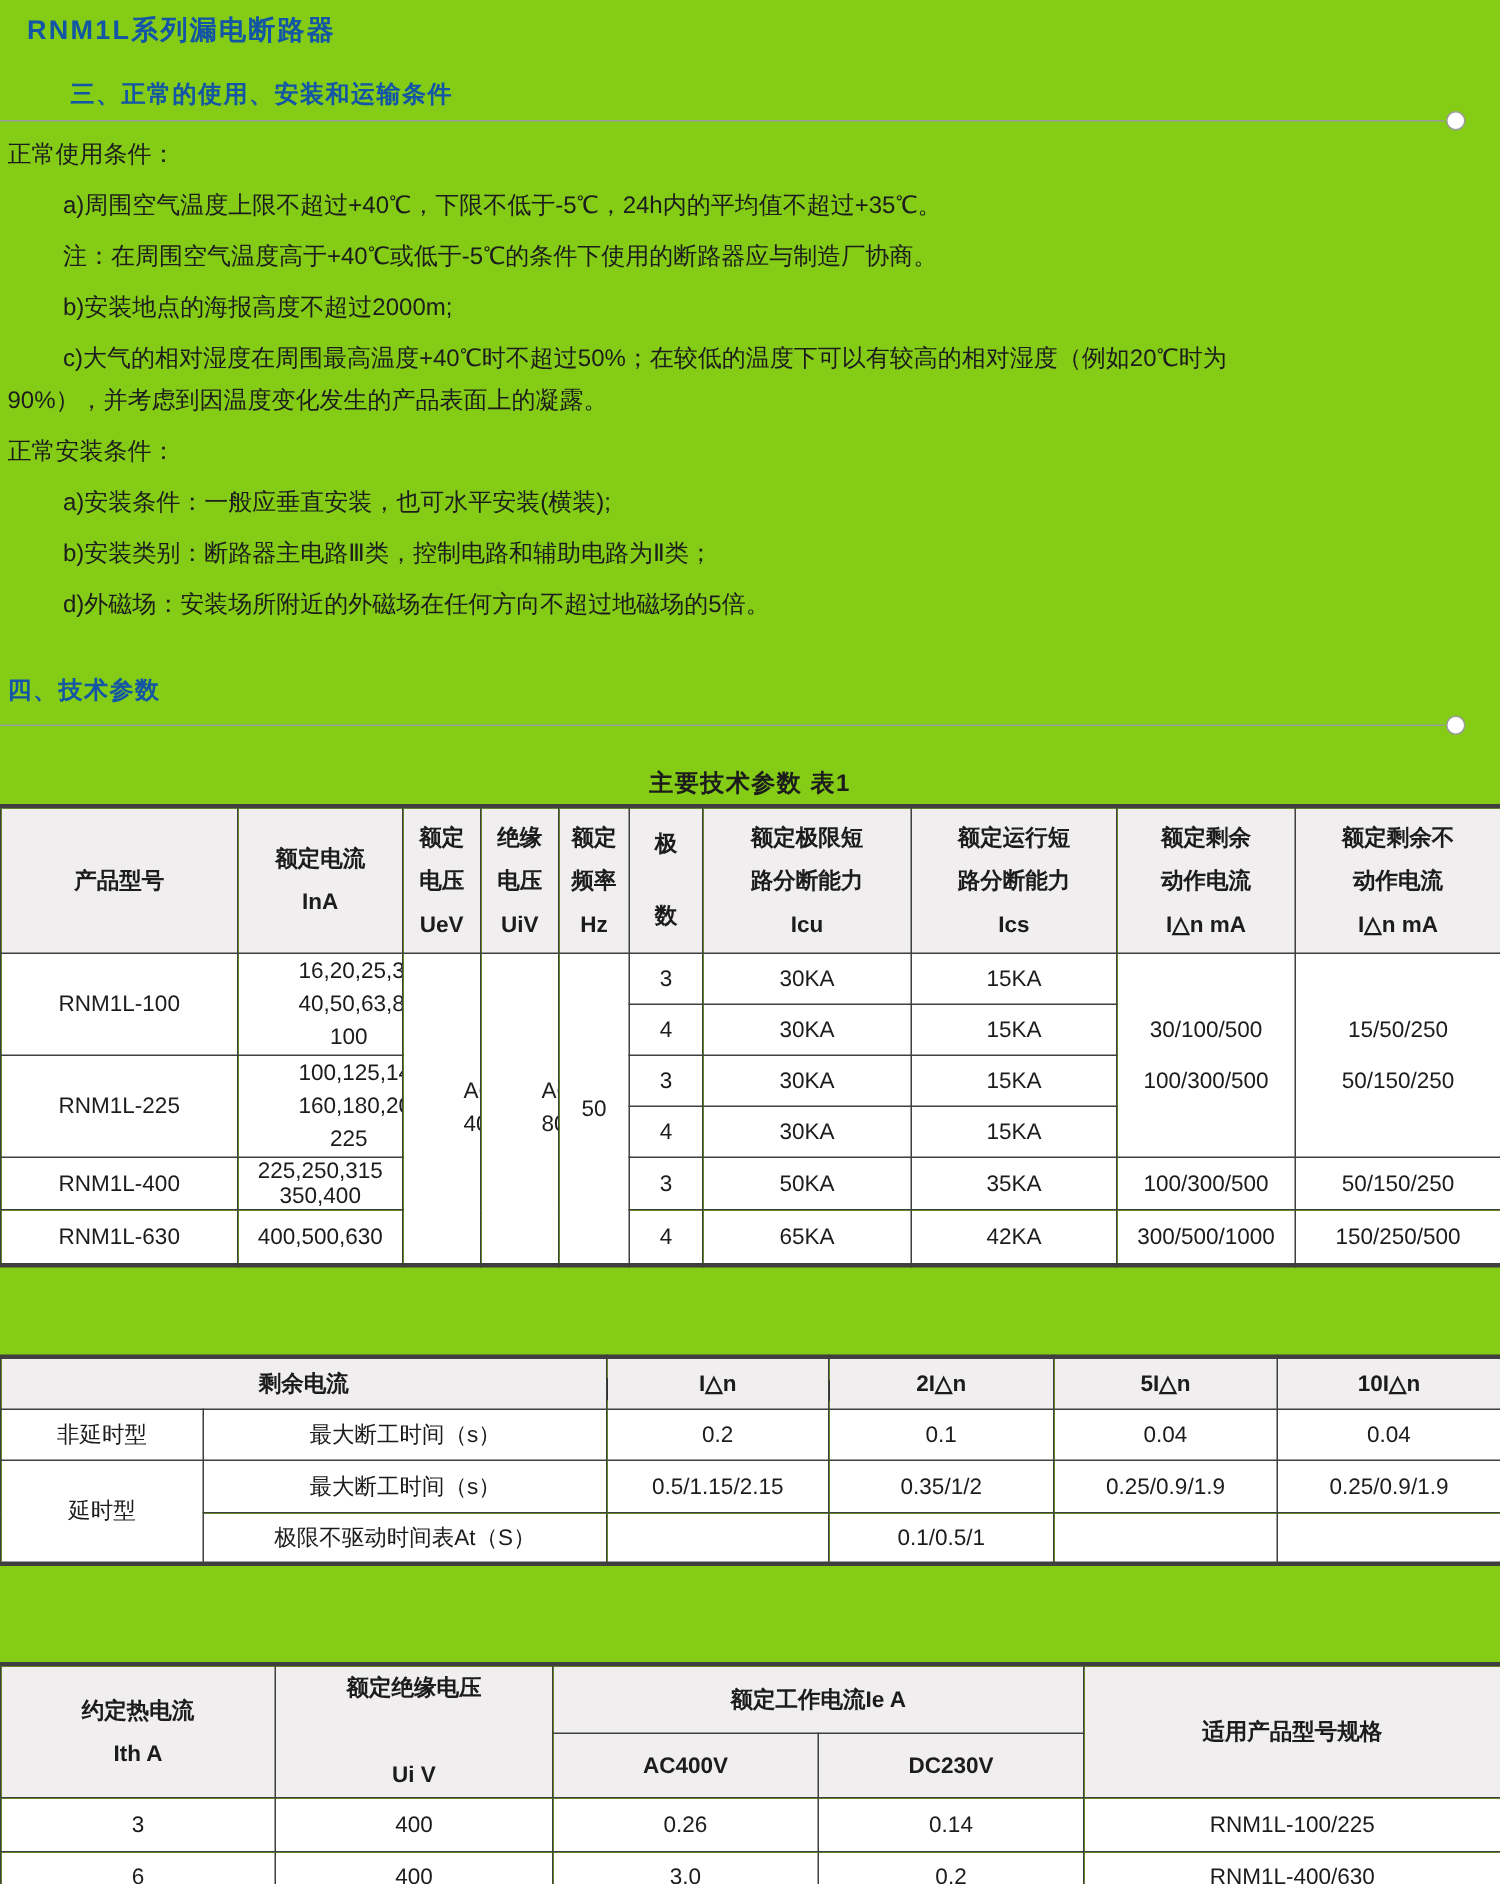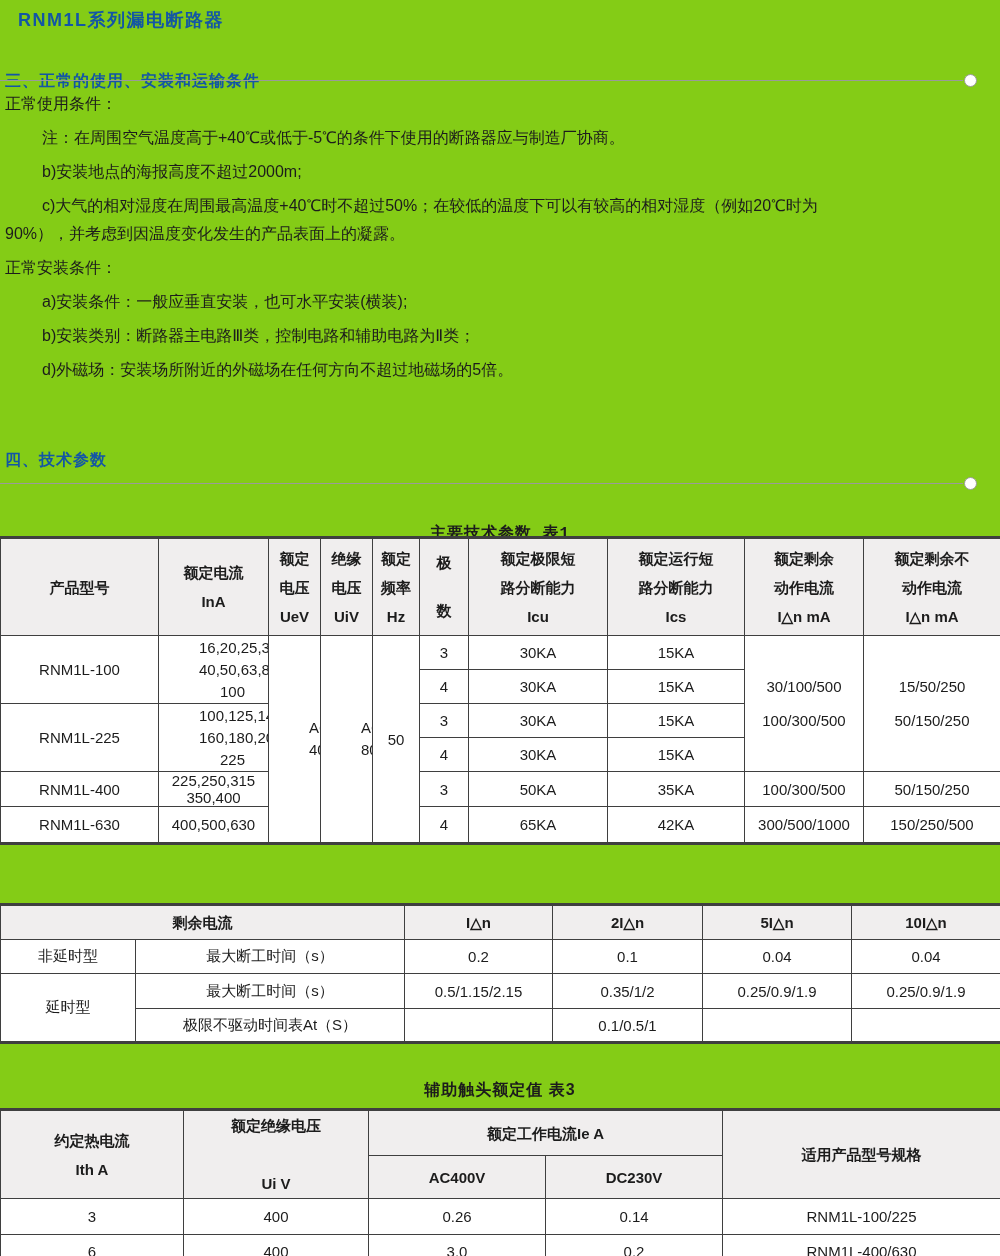--- a/index.html
+++ b/index.html
@@ -4,37 +4,37 @@
 <style>
   html,body { margin:0; padding:0; background:#ffffff; }
   body { width:1000px; height:1256px; font-family:"Liberation Sans", sans-serif; color:#1c1c1c; }
   .page { position:relative; width:1000px; height:1256px; overflow:hidden; background:#84cc16; }
 
   .doc-title { position:absolute; left:18px; top:8px; font-size:18px; font-weight:bold;
                color:#1356a5; letter-spacing:1.5px; }
 
   .sec-head { position:absolute; left:5px; font-size:16px; font-weight:bold;
               color:#1356a5; letter-spacing:1px; }
-  .sec-head.s3 { top:71px; }
+  .sec-head.s3 { top:53px;margin-left:42px; }
   .sec-head.s4 { top:450px; }
 
   .divider { position:absolute; left:0; width:963px; border-top:1px solid #9a9a9a; }
   .divider.d3 { top:80px; }
   .divider.d4 { top:483px; }
   .divider .knob { position:absolute; right:-14px; top:-7px; width:11px; height:11px;
                    border:1px solid #9a9a9a; border-radius:50%; background:#fff; }
 
   .bodytext { position:absolute; left:5px; top:90px; width:995px; font-size:16px; }
   .bodytext p { margin:0 0 6px 0; line-height:28px; }
   .bodytext p.ind { text-indent:37px; }
   .bodytext p.nogap { margin-bottom:0; }
 
   .tbl-title { position:absolute; left:0; width:1000px; text-align:center;
                font-size:16px; font-weight:bold; color:#1c1c1c; letter-spacing:1px; }
-  .tt1 { top:523px;font-family:Liberation Mono, monospace; }
+  .tt1 { top:512px; }
   .tt2 { top:916px; }
   .tt3 { top:1080px; }
 
   table { position:absolute; left:0; width:1000px; border-collapse:collapse; table-layout:fixed;
           border-top:3px solid #3f3f3f; border-bottom:3px solid #3f3f3f; }
   .t1 { top:536px; }
   .t2 { top:903px; }
   .t3 { top:1108px; }
   th, td { border:1px solid #3f3f3f; text-align:center; vertical-align:middle;
            padding:0 2px; overflow:hidden; }
@@ -60,20 +60,21 @@
 
   <div class="doc-title">RNM1L系列漏电断路器</div>
 
   <div class="sec-head s3">三、正常的使用、安装和运输条件</div>
   <div class="divider d3">
     <span class="knob"></span>
   </div>
 
   <div class="bodytext">
     <p>正常使用条件：</p>
+    <p class="ind">a)周围空气温度上限不超过+40℃，下限不低于-5℃，24h内的平均值不超过+35℃。</p>
     <p class="ind">注：在周围空气温度高于+40℃或低于-5℃的条件下使用的断路器应与制造厂协商。</p>
     <p class="ind">b)安装地点的海报高度不超过2000m;</p>
     <p class="ind nogap">c)大气的相对湿度在周围最高温度+40℃时不超过50%；在较低的温度下可以有较高的相对湿度（例如20℃时为</p>
     <p>90%），并考虑到因温度变化发生的产品表面上的凝露。</p>
     <p>正常安装条件：</p>
     <p class="ind">a)安装条件：一般应垂直安装，也可水平安装(横装);</p>
     <p class="ind">b)安装类别：断路器主电路Ⅲ类，控制电路和辅助电路为Ⅱ类；</p>
     <p class="ind">d)外磁场：安装场所附近的外磁场在任何方向不超过地磁场的5倍。</p>
   </div>
 
@@ -221,21 +222,20 @@
     <tr class="h34">
       <td>极限不驱动时间表At（S）</td>
       <td></td>
       <td>0.1/0.5/1</td>
       <td></td>
       <td></td>
     </tr>
   </tbody>
     </table>
 
-  <div class="tbl-title tt3">辅助触头额定值 表3</div>
   <table class="t3">
     <colgroup>
       <col style="width:183px">
         <col style="width:185px">
         <col style="width:177px">
       <col style="width:177px">
         <col style="width:278px">
     </colgroup>
     <tbody>
         <tr class="h39">

